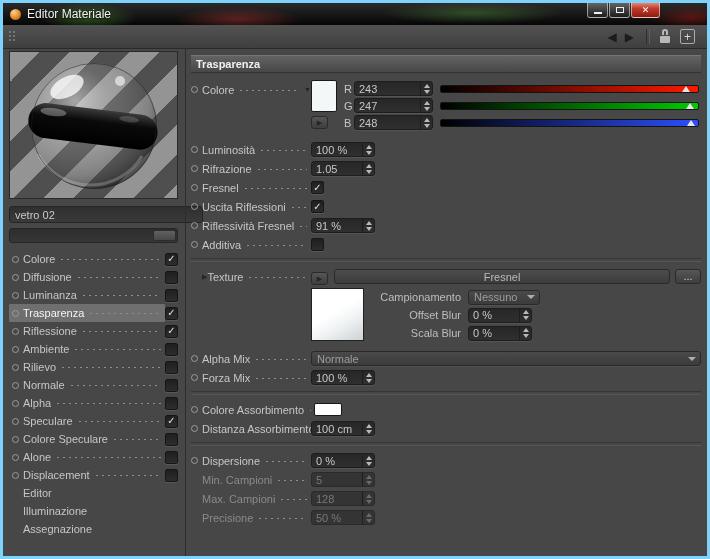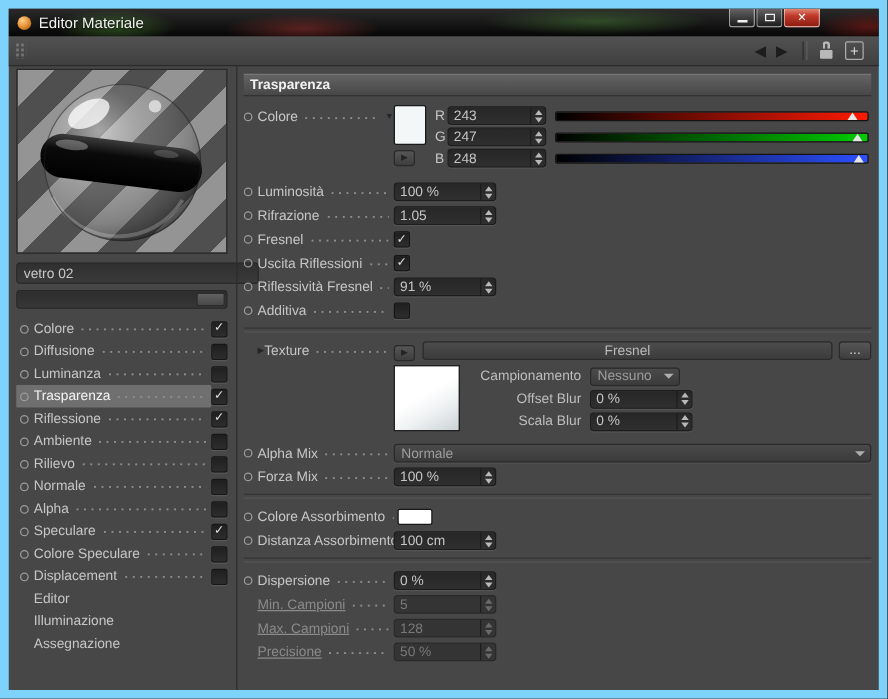--- a/index.html
+++ b/index.html
@@ -1,17 +1,17 @@
 <!DOCTYPE html>
 <html><head>
 <meta charset="utf-8">
 <style>
   html,body{margin:0;padding:0;}
   body{width:710px;height:559px;overflow:hidden;background:#111;font-family:"Liberation Sans","DejaVu Sans",sans-serif;font-size:11px;color:#c6c6c6;}
-  .window{width:710px;height:559px;display:flex;flex-direction:column;background:#474747;border:7px solid #7dd3fc;box-sizing:border-box;}
+  .window{width:710px;height:559px;display:flex;flex-direction:column;background:#474747;border:3px solid #7dd3fc;box-sizing:border-box;}
 
   
   .titlebar{height:22px;flex:none;position:relative;display:flex;align-items:center;padding-left:7px;
     background:
       radial-gradient(ellipse 70px 20px at 85px 14px, rgba(70,130,45,0.55), transparent 70%),
       radial-gradient(ellipse 90px 18px at 235px 16px, rgba(160,50,45,0.5), transparent 70%),
       radial-gradient(ellipse 130px 16px at 470px 10px, rgba(75,135,55,0.45), transparent 70%),
       radial-gradient(ellipse 60px 18px at 688px 14px, rgba(130,25,20,0.6), transparent 70%),
       linear-gradient(#2a2a2a,#060606);}
   .app-icon{width:11px;height:11px;border-radius:50%;background:radial-gradient(circle at 35% 30%,#ffcf8a,#e08a2d 55%,#8a4d10);margin-right:6px;flex:none;}
@@ -51,31 +51,31 @@
   .page-row{height:18px;display:flex;align-items:center;padding-left:14px;}
 
   
   .content{flex:1;border-left:1px solid #2d2d2d;padding:6px 6px 0 5px;box-sizing:border-box;min-width:0;}
   .header-bar{height:16px;background:linear-gradient(#636363,#474747);border-top:1px solid #757575;border-bottom:1px solid #333;display:flex;align-items:center;padding-left:5px;color:#f1f1f1;font-weight:bold;margin-bottom:7px;}
   .prow{display:flex;align-items:center;height:19px;}
   .plabel{width:120px;flex:none;display:flex;align-items:center;overflow:hidden;}
   .plabel.no-bullet{padding-left:11px;box-sizing:border-box;}
   .txt{white-space:nowrap;}
   .tri{font-size:7px;color:#242424;line-height:1;flex:none;}
-  .dim{color:#8a8a8a;text-decoration:underline;}
+  .dim{color:#8a8a8a;}
   .cfield{height:15px;box-sizing:border-box;background:linear-gradient(#272727,#2f2f2f);border:1px solid #1d1d1d;border-radius:3px;display:flex;align-items:center;box-shadow:0 1px 0 rgba(255,255,255,0.07);}
   .cfield .val{flex:1;padding-left:4px;white-space:nowrap;overflow:hidden;color:#c6c6c6;}
   .cfield.disabled{background:#343434;border-color:#2a2a2a;box-shadow:none;}
   .cfield.disabled .val{color:#787878;}
   .cfield.disabled .su{border-bottom-color:#6a6a6a;}
   .cfield.disabled .sd{border-top-color:#6a6a6a;}
   .spinner{width:11px;height:100%;flex:none;display:flex;flex-direction:column;align-items:center;justify-content:center;gap:2px;border-left:1px solid #1d1d1d;}
   .su{width:0;height:0;border-left:3px solid transparent;border-right:3px solid transparent;border-bottom:4px solid #b9b9b9;}
   .sd{width:0;height:0;border-left:3px solid transparent;border-right:3px solid transparent;border-top:4px solid #b9b9b9;}
-  .w58{width:79px;flex:none;} .w64{width:82px;flex:none;} .w72{width:72px;flex:none;}
+  .w58{width:79px;flex:none;} .w64{width:64px;flex:none;} .w72{width:72px;flex:none;}
 
   
   .colore-block{display:flex;margin-bottom:9px;}
   .colore-block .plabel{margin-top:1px;height:17px;}
   .swatch-col{width:30px;flex:none;display:flex;flex-direction:column;align-items:flex-start;}
   .color-swatch{width:26px;height:32px;border:1px solid #191919;border-radius:2px;box-sizing:border-box;}
   .mini-btn{width:17px;height:13px;margin-top:4px;background:linear-gradient(#565656,#3e3e3e);border:1px solid #2a2a2a;border-radius:3px;display:flex;align-items:center;justify-content:center;box-sizing:border-box;}
   .rgb-col{flex:1;min-width:0;}
   .rgb-row{display:flex;align-items:center;height:17px;}
   .rgb-letter{width:13px;flex:none;padding-left:3px;box-sizing:border-box;}
@@ -291,20 +291,30 @@
               <span class="txt">Colore Speculare</span>
               <span class="leader"></span>
             </div>
           <span class="checkbox">
               <span></span>
             </span>
         </div>
         <div class="ch-row">
           <div class="ch-main">
               <span class="bullet"></span>
+              <span class="txt">Alone</span>
+              <span class="leader"></span>
+            </div>
+          <span class="checkbox">
+              <span></span>
+            </span>
+        </div>
+        <div class="ch-row">
+          <div class="ch-main">
+              <span class="bullet"></span>
               <span class="txt">Displacement</span>
               <span class="leader"></span>
             </div>
           <span class="checkbox">
               <span></span>
             </span>
         </div>
 
         <div class="page-row">
             <span class="txt">Editor</span>

